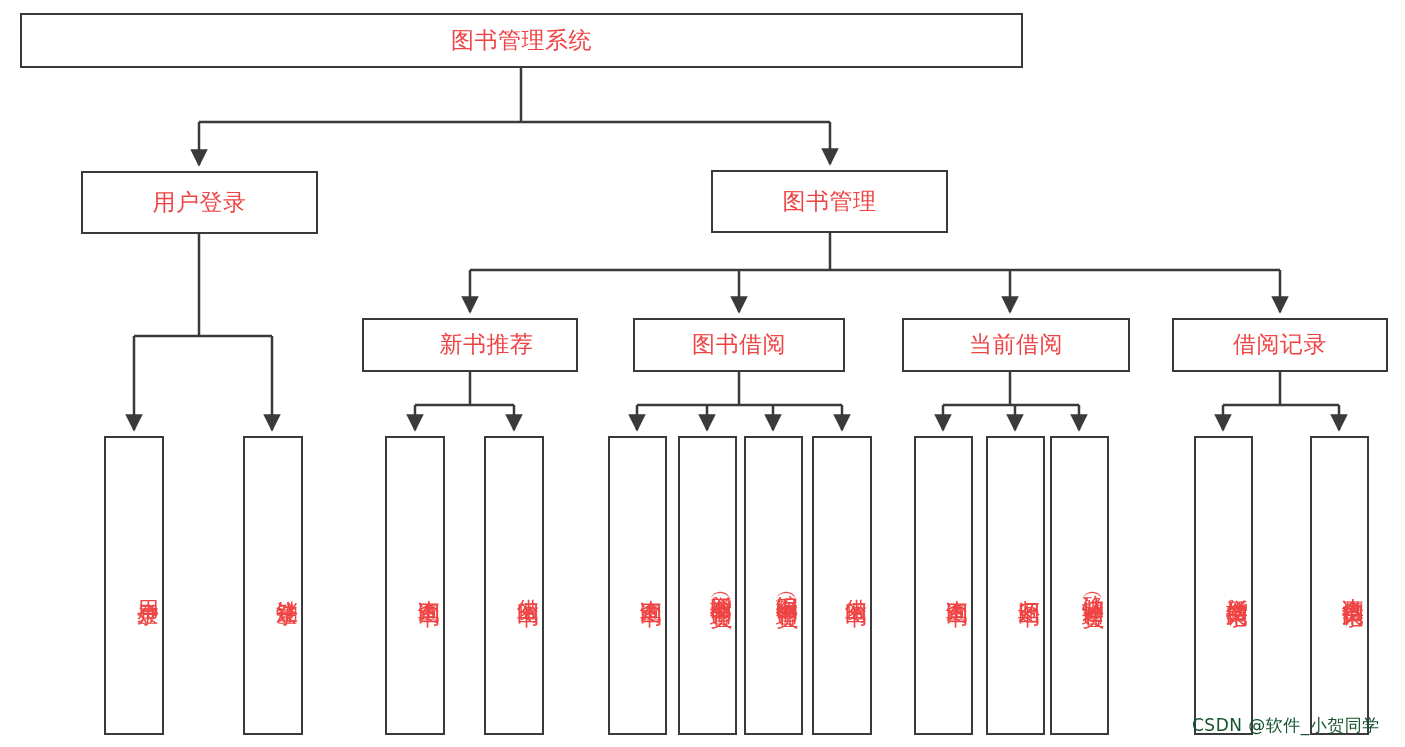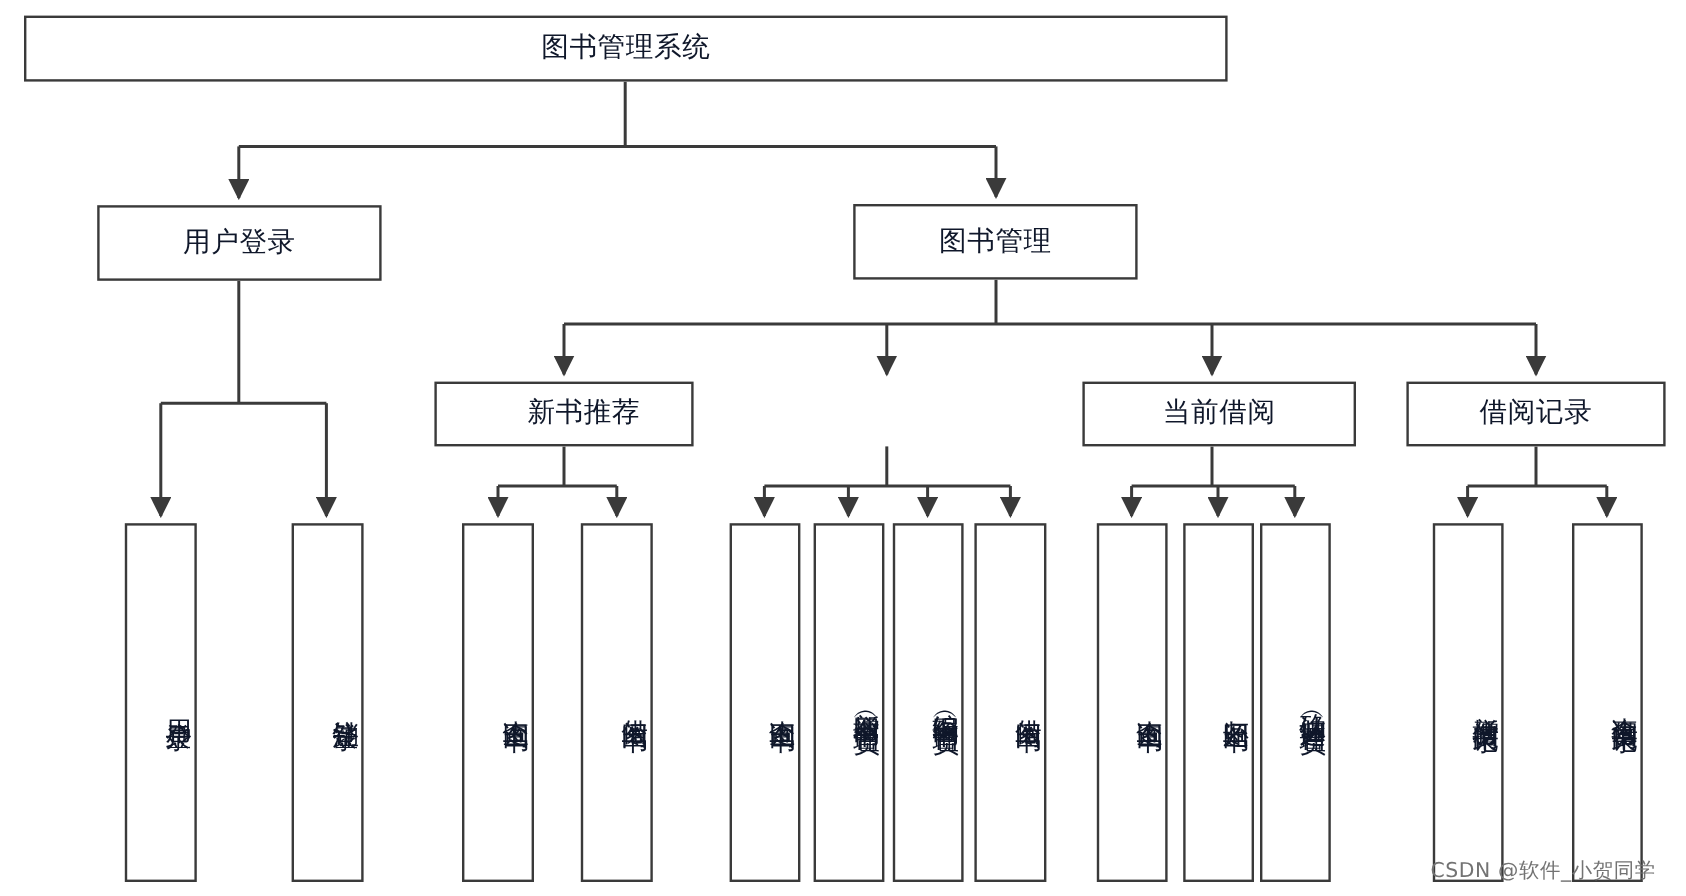--- a/index.html
+++ b/index.html
@@ -25,21 +25,21 @@
     height: 747px;
   }
   .node {
     position: absolute;
     box-sizing: border-box;
     border: 2.5px solid #3a3a3a;
     background: #ffffff;
     display: flex;
     align-items: center;
     justify-content: center;
-    color: #0f172a;
+    color: #ef4444;
     z-index: 2;
   }
   .node-h {
     font-size: 23px;
     letter-spacing: 0.5px;
     line-height: 1.2;
   }
   .node-v {
     writing-mode: vertical-rl;
     text-orientation: upright;
@@ -52,21 +52,21 @@
     justify-content: center;
   }
   .node-v .vtext {
     writing-mode: vertical-rl;
     text-orientation: upright;
     display: block;
   }
   .watermark {
     position: absolute;
     font-size: 17px;
-    color: #737373;
+    color: #14532d;
     letter-spacing: 0.5px;
     white-space: nowrap;
     z-index: 3;
     font-family: "DejaVu Sans", "Liberation Sans", sans-serif;
   }
 </style>
 </head>
 <body>
 
 <div id="canvas">
@@ -128,20 +128,23 @@
   <div class="node node-h" style="left:81px; top:171px; width:237px; height:63px;">
     <span>用户登录</span>
   </div>
   <div class="node node-h" style="left:711px; top:170px; width:237px; height:63px;">
     <span>图书管理</span>
   </div>
 
   <div class="node node-h" style="left:362px; top:318px; width:216px; height:54px;padding-left:33px;">
     <span>新书推荐</span>
   </div>
+  <div class="node node-h" style="left:633px; top:318px; width:212px; height:54px;">
+    <span>图书借阅</span>
+  </div>
   <div class="node node-h" style="left:902px; top:318px; width:228px; height:54px;">
     <span>当前借阅</span>
   </div>
   <div class="node node-h" style="left:1172px; top:318px; width:216px; height:54px;">
     <span>借阅记录</span>
   </div>
 
   <div class="node node-v" style="left:104px; top:436px; width:60px; height:299px;">
     <span class="vtext">用户登录</span>
   </div>

